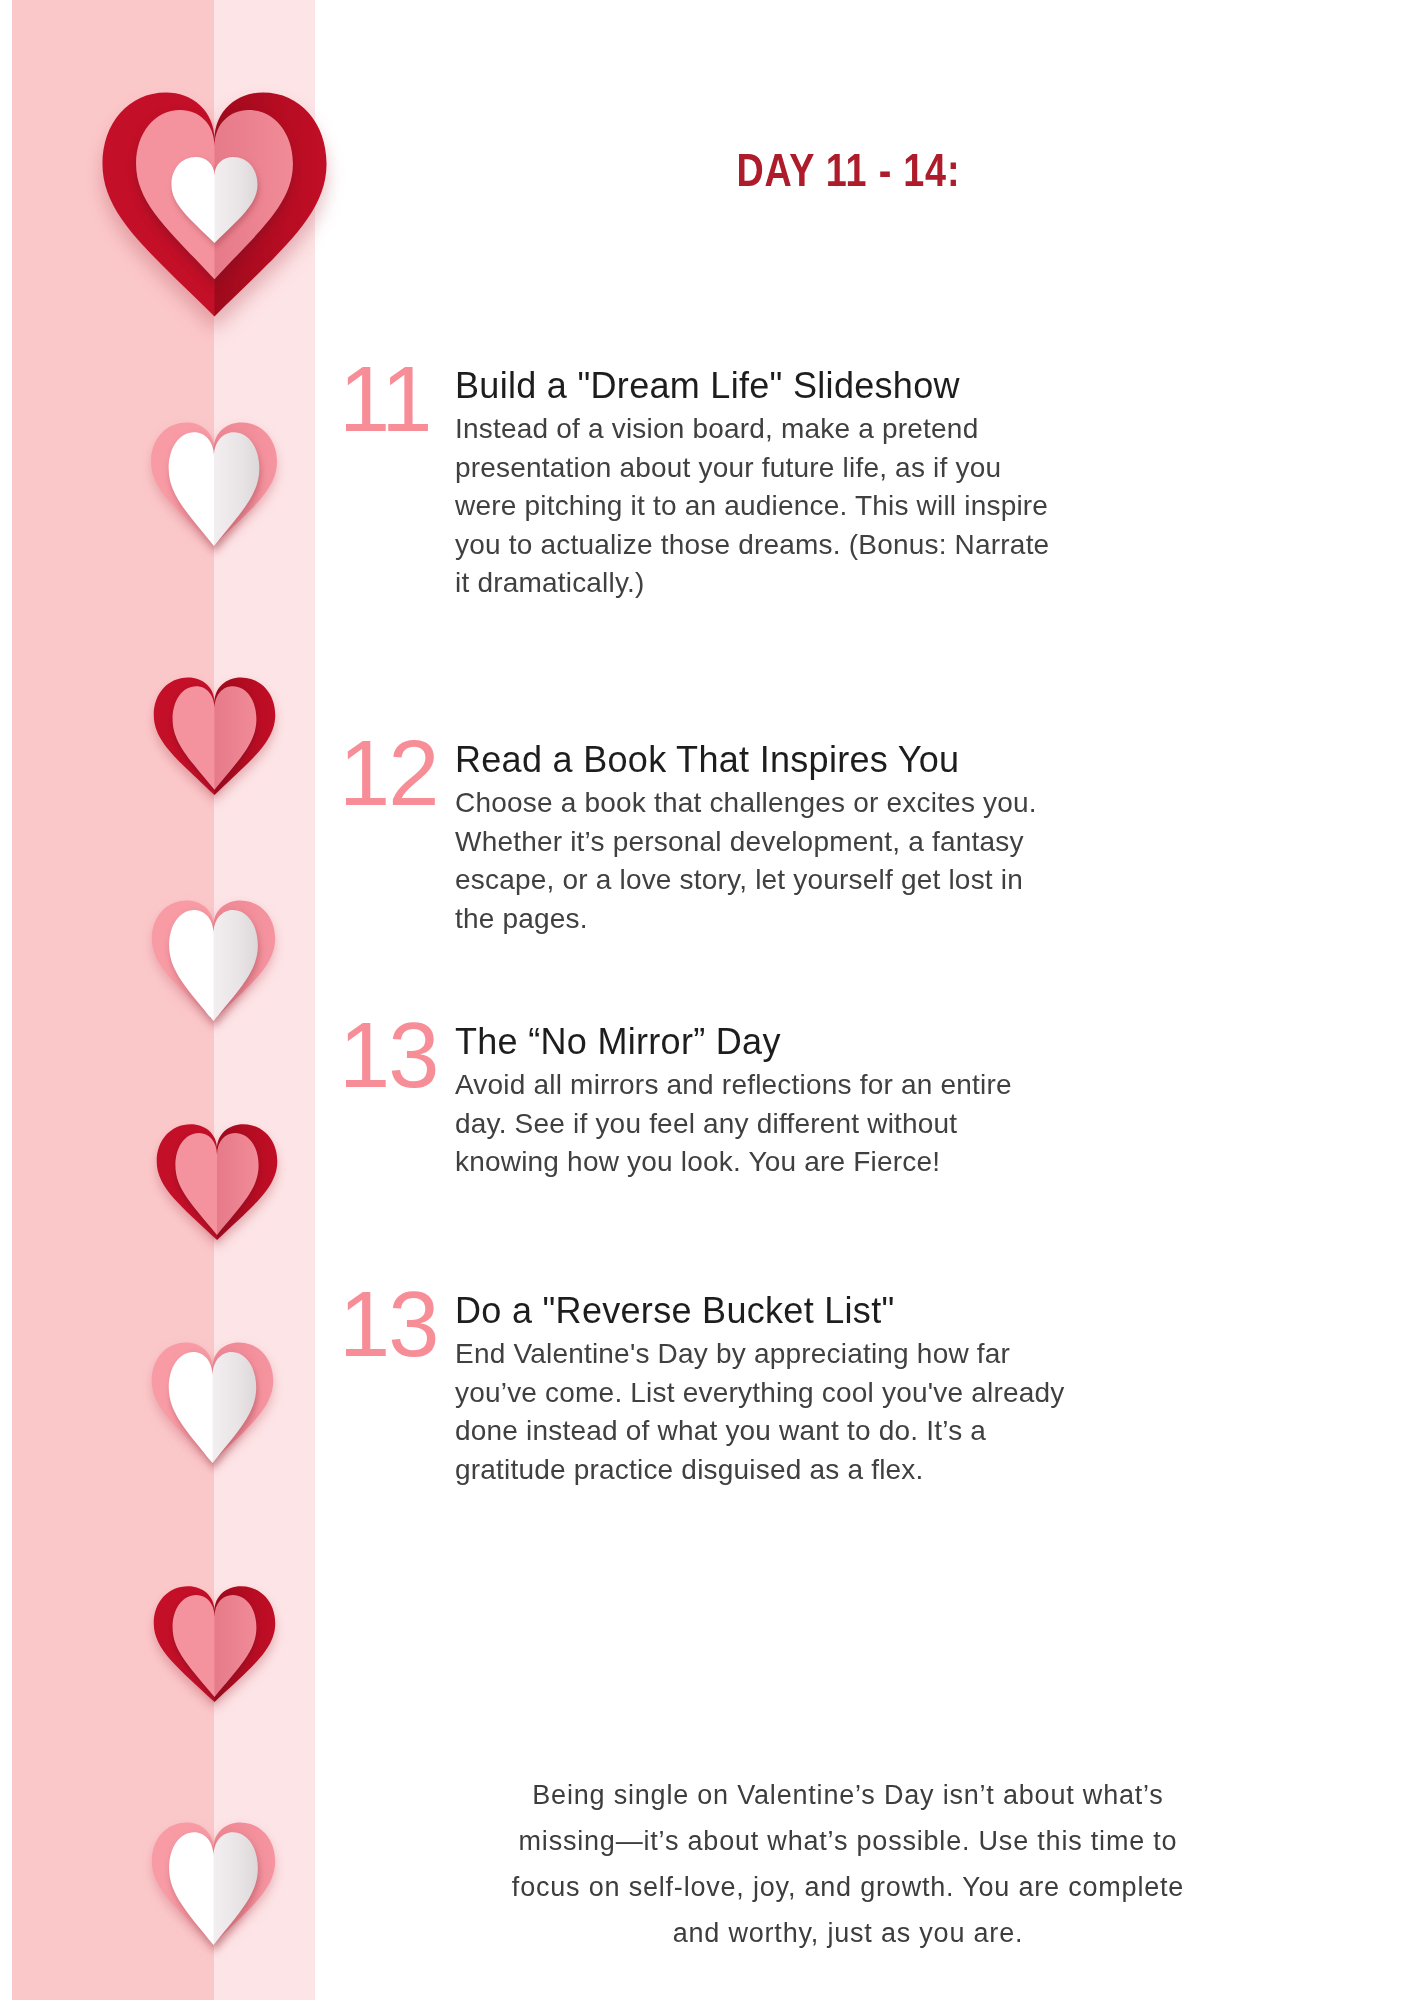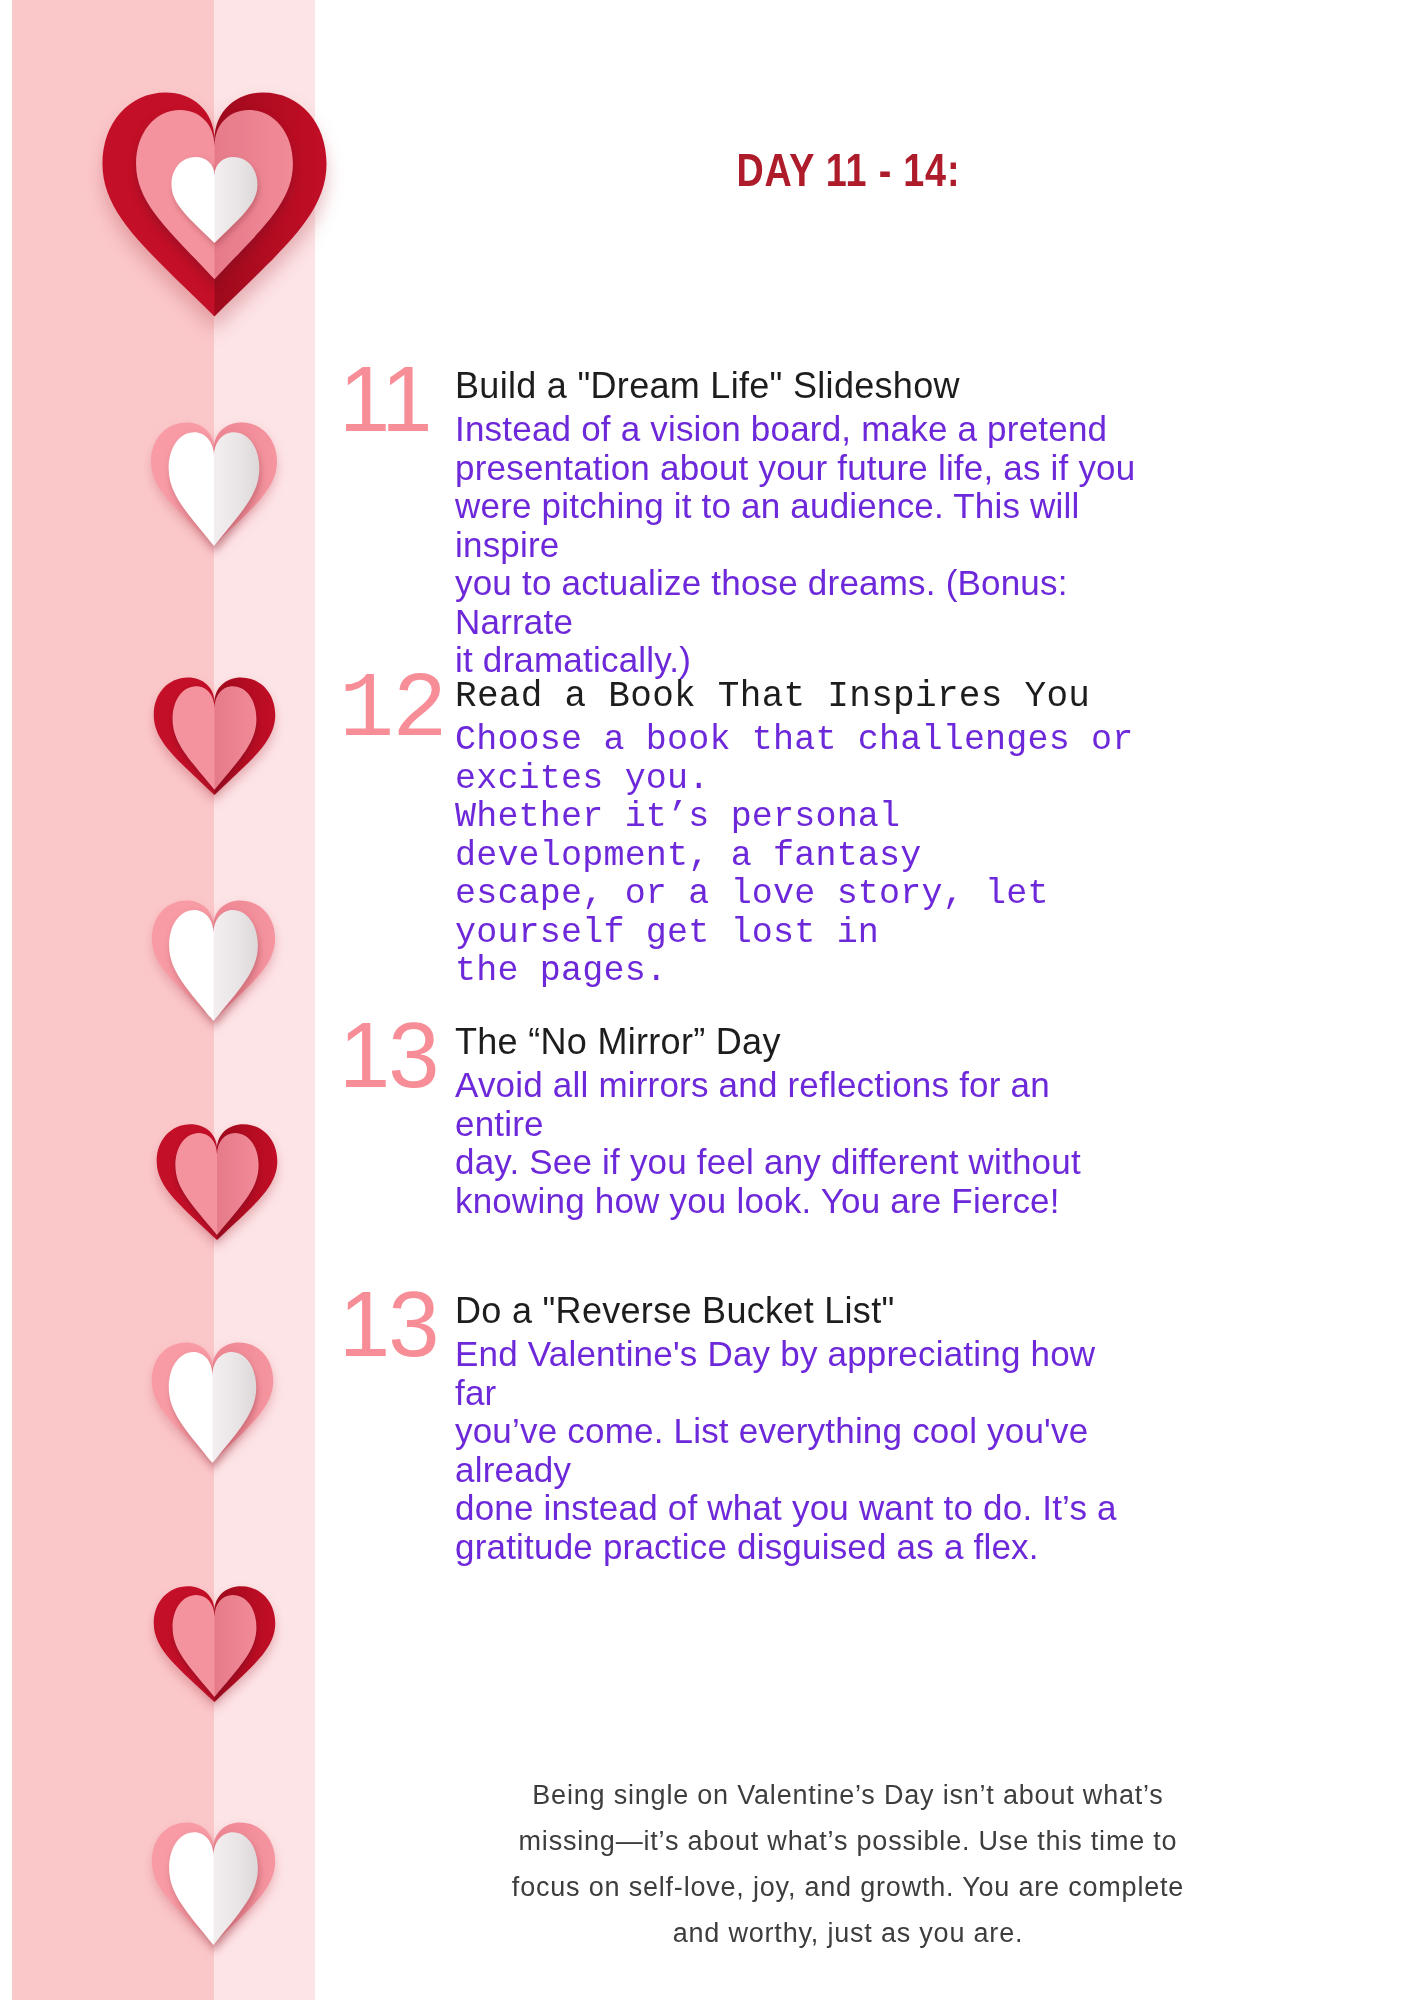--- a/index.html
+++ b/index.html
@@ -30,33 +30,33 @@
   }
   .header-subtitle span{
     display:inline-block;font-size:42px;line-height:48px;font-weight:bold;
     letter-spacing:1px;color:#c03a42;transform:scale(0.66,1);transform-origin:center;
     white-space:nowrap;
   }
 
   
   .item{position:absolute;left:327px;width:800px;}
   .item-11{top:364px;}
-  .item-12{top:675px;font-family:Liberation Mono, monospace;}
+  .item-12{top:738px;}
   .item-13{top:1020px;}
   .item-14{top:1289px;}
   .item-number{
     position:absolute;left:0;top:-2px;width:88px;text-align:left;
     font-size:92px;line-height:0.82;color:#f78d96;letter-spacing:-2px;font-weight:400;
   }
   .item-text{margin-left:116px;}
   .item-title{
     font-size:36px;line-height:44px;color:#1d1d1d;letter-spacing:0.3px;font-weight:400;
   }
   .item-body{
-    margin-top:2px;font-size:35px;line-height:38.5px;color:#6d28d9;
+    margin-top:2px;font-size:28px;line-height:38.5px;color:#404040;
     letter-spacing:0.2px;white-space:pre-line;font-weight:400;
   }
 
   
   .footer{
     position:absolute;left:303px;top:1772px;width:1066px;text-align:center;
     font-size:27px;line-height:46px;letter-spacing:0.8px;color:#3d3d3d;
     white-space:pre-line;
   }
 </style>

